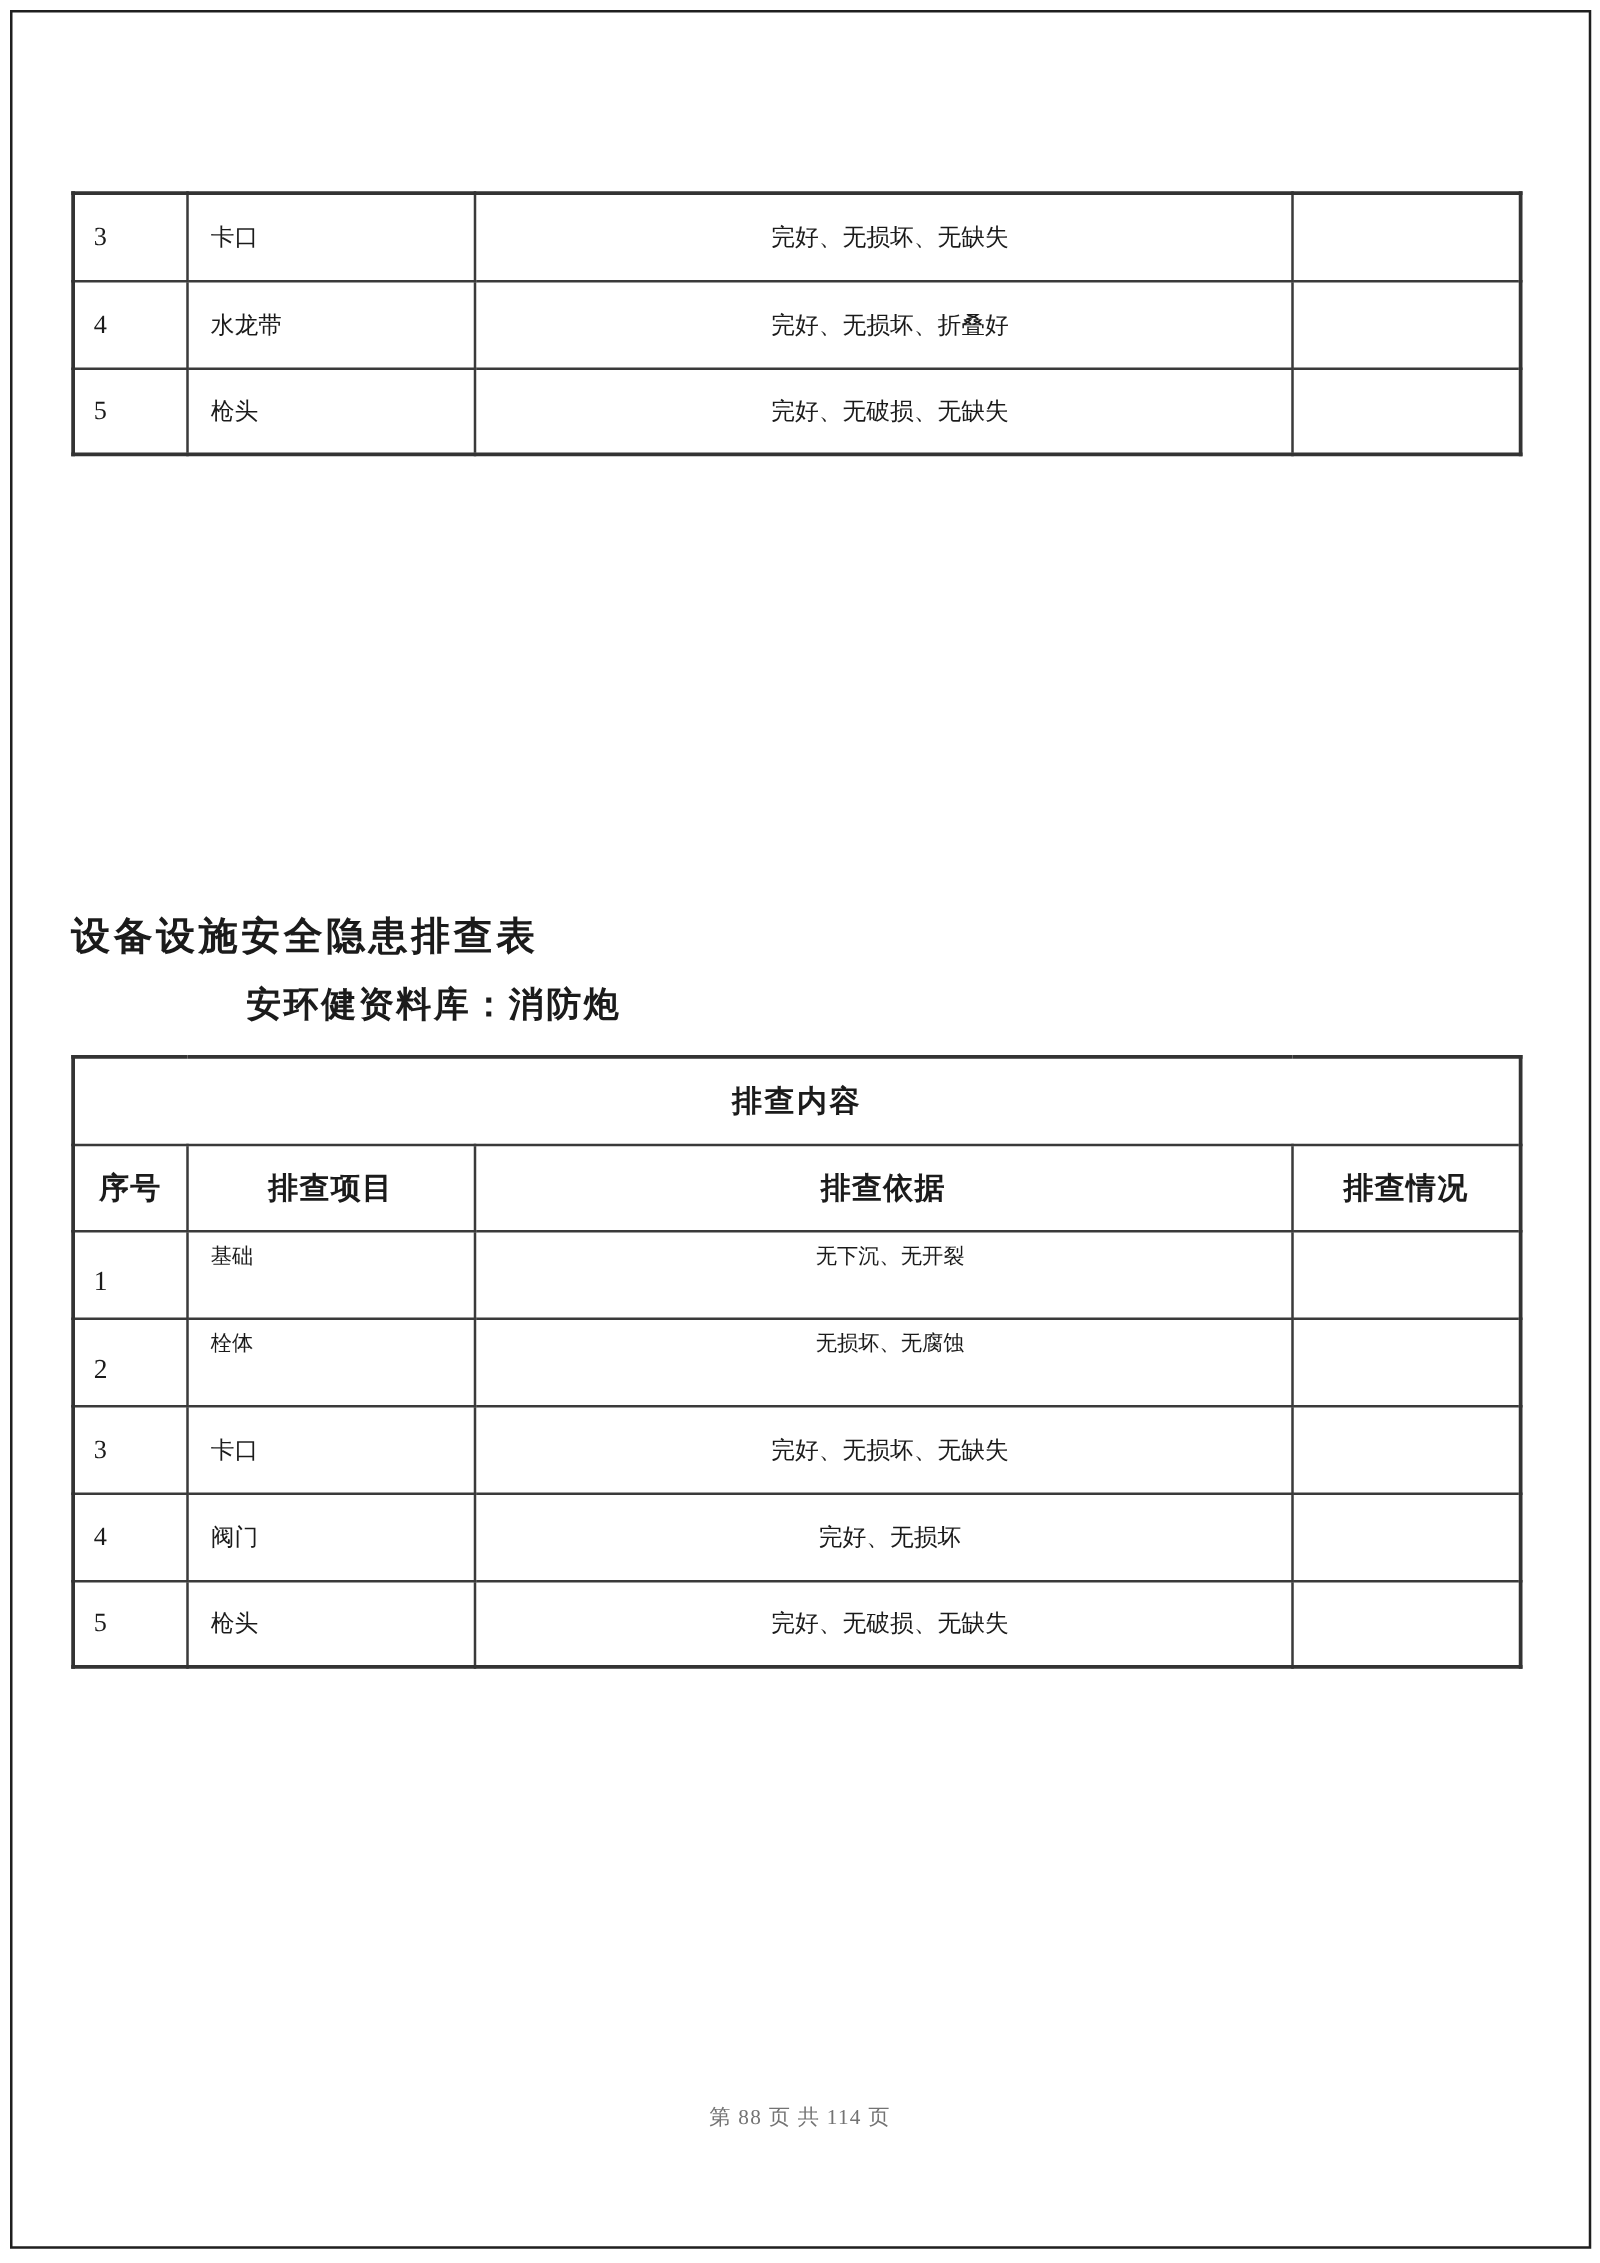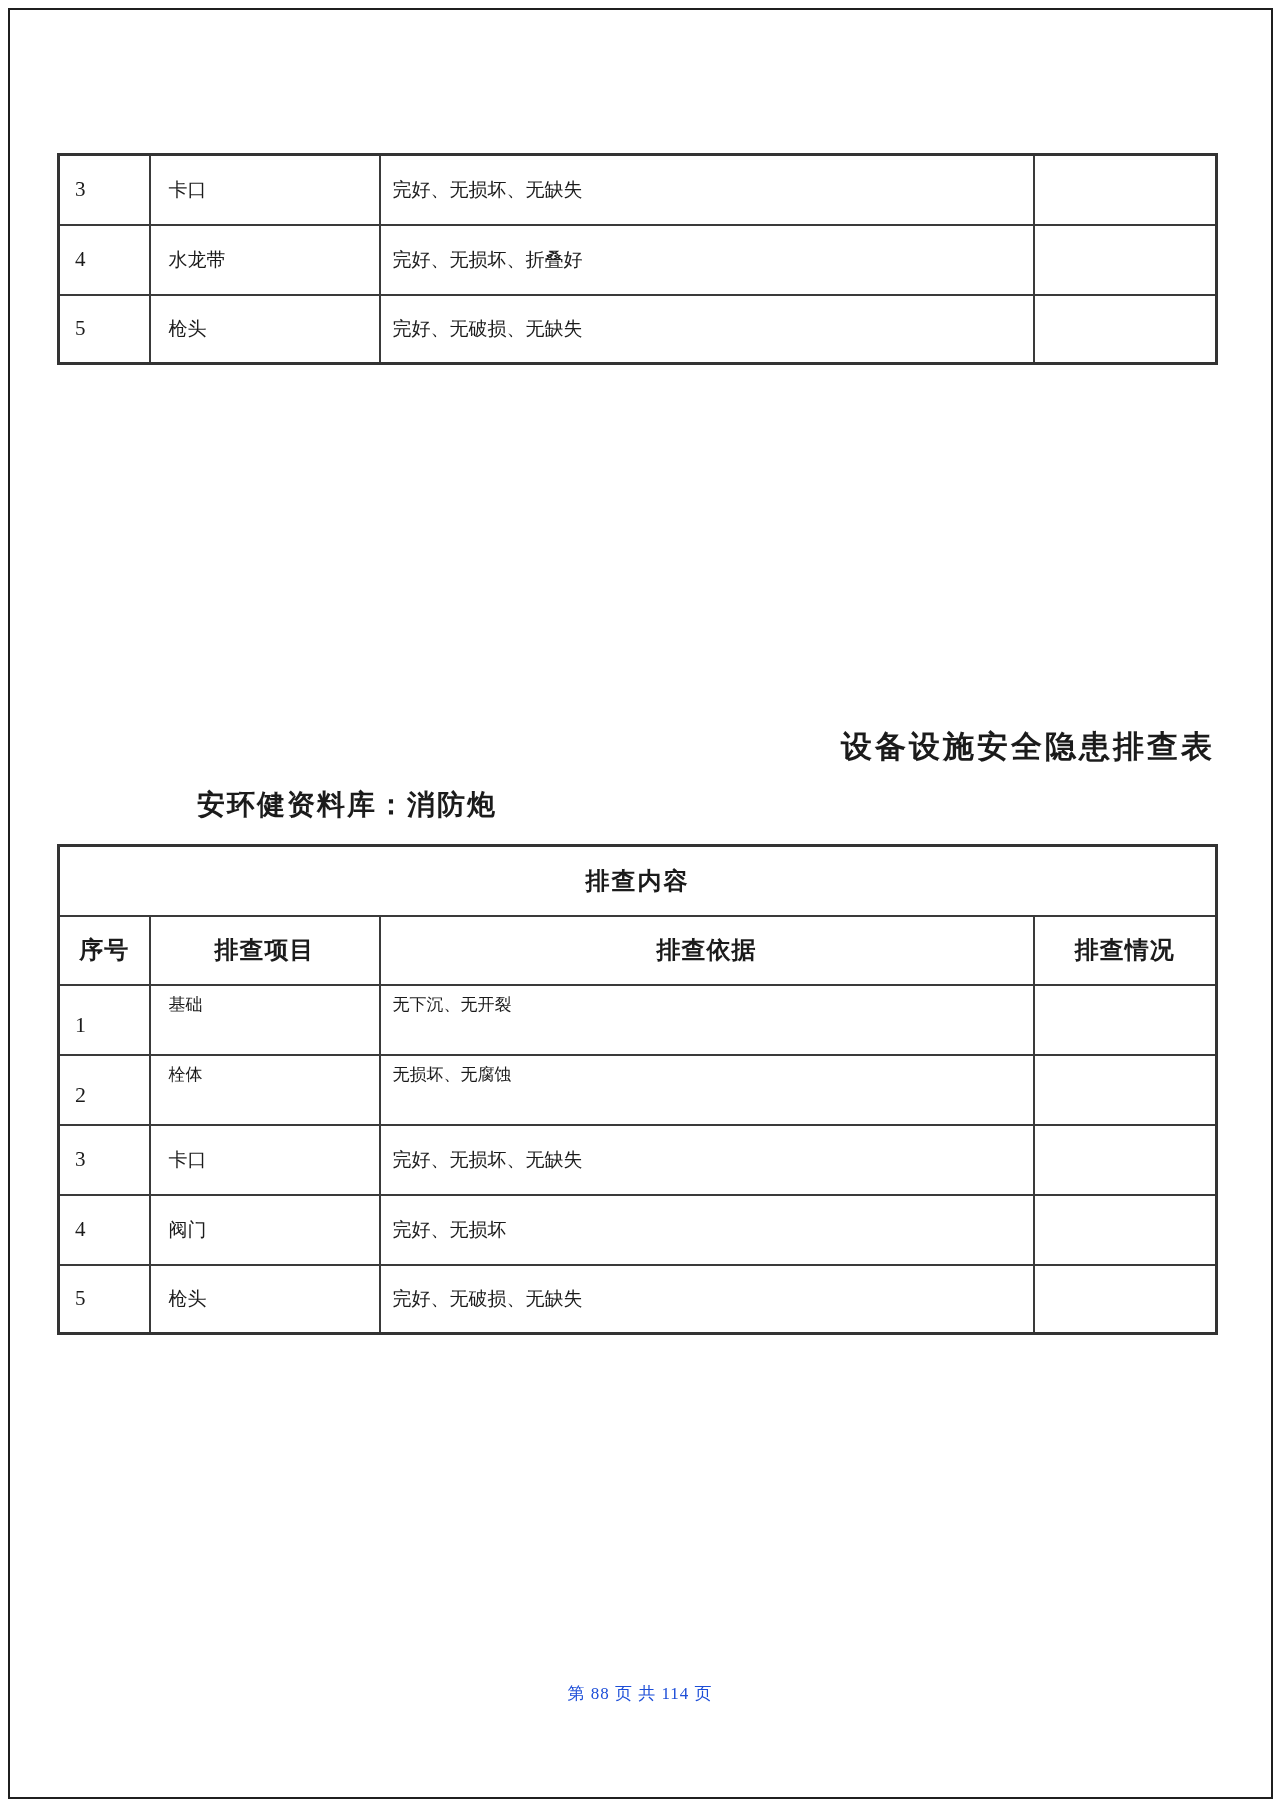--- a/index.html
+++ b/index.html
@@ -17,43 +17,43 @@
     border:3px solid #333;
   }
   .tbl td{
     border:2px solid #3a3a3a;vertical-align:middle;
     overflow:hidden;white-space:nowrap;
   }
   .tbl-top{top:153px;}
   .tbl-main{top:844px;}
   td.seq{font-size:21px;padding-left:15px;}
   td.item{font-size:19px;padding-left:18px;}
-  td.basis{font-size:19px;padding-left:12px;}
+  td.basis{font-size:19px;padding-left:12px;text-align:center;}
   td.status{}
   td.hdr{
     text-align:center;font-size:24px;font-weight:bold;letter-spacing:2px;
   }
   td.colhead{
     text-align:center;font-size:24px;font-weight:bold;letter-spacing:1px;margin-top:32px;
   }
   tr.small td.item,tr.small td.basis{
     vertical-align:top;padding-top:7px;font-size:17px;margin-top:15px;
   }
   tr.small td.seq{padding-top:12px;font-size:22px;}
   .doc-title{
     position:absolute;left:57px;top:727px;width:1158px;height:44px;
-    text-align:right;font-size:31px;font-weight:bold;letter-spacing:3px;line-height:44px;font-family:Liberation Mono, monospace;
+    text-align:left;font-size:31px;font-weight:bold;letter-spacing:3px;line-height:44px;
   }
   .doc-subtitle{
     position:absolute;left:197px;top:785px;height:40px;
     font-size:28px;font-weight:bold;letter-spacing:2px;line-height:40px;
   }
   .footer{
     position:absolute;left:0;top:1682px;width:100%;
-    text-align:center;font-size:17px;letter-spacing:1px;color:#1d4ed8;
+    text-align:center;font-size:17px;letter-spacing:1px;color:#737373;
   }
   .watermark{
     position:absolute;top:1727px;right:32px;height:52px;
     display:flex;align-items:center;
   }
   .wm-icon{margin-right:10px;}
   .wm-text{
     font-size:37px;letter-spacing:3px;color:#fbfbfb;
     text-shadow:-1px -1px 0 #cfcfcf,1px -1px 0 #b9b9b9,-1px 1px 0 #b9b9b9,
                 2px 2px 1px #8d8d8d,4px 4px 4px rgba(110,110,110,0.5);

